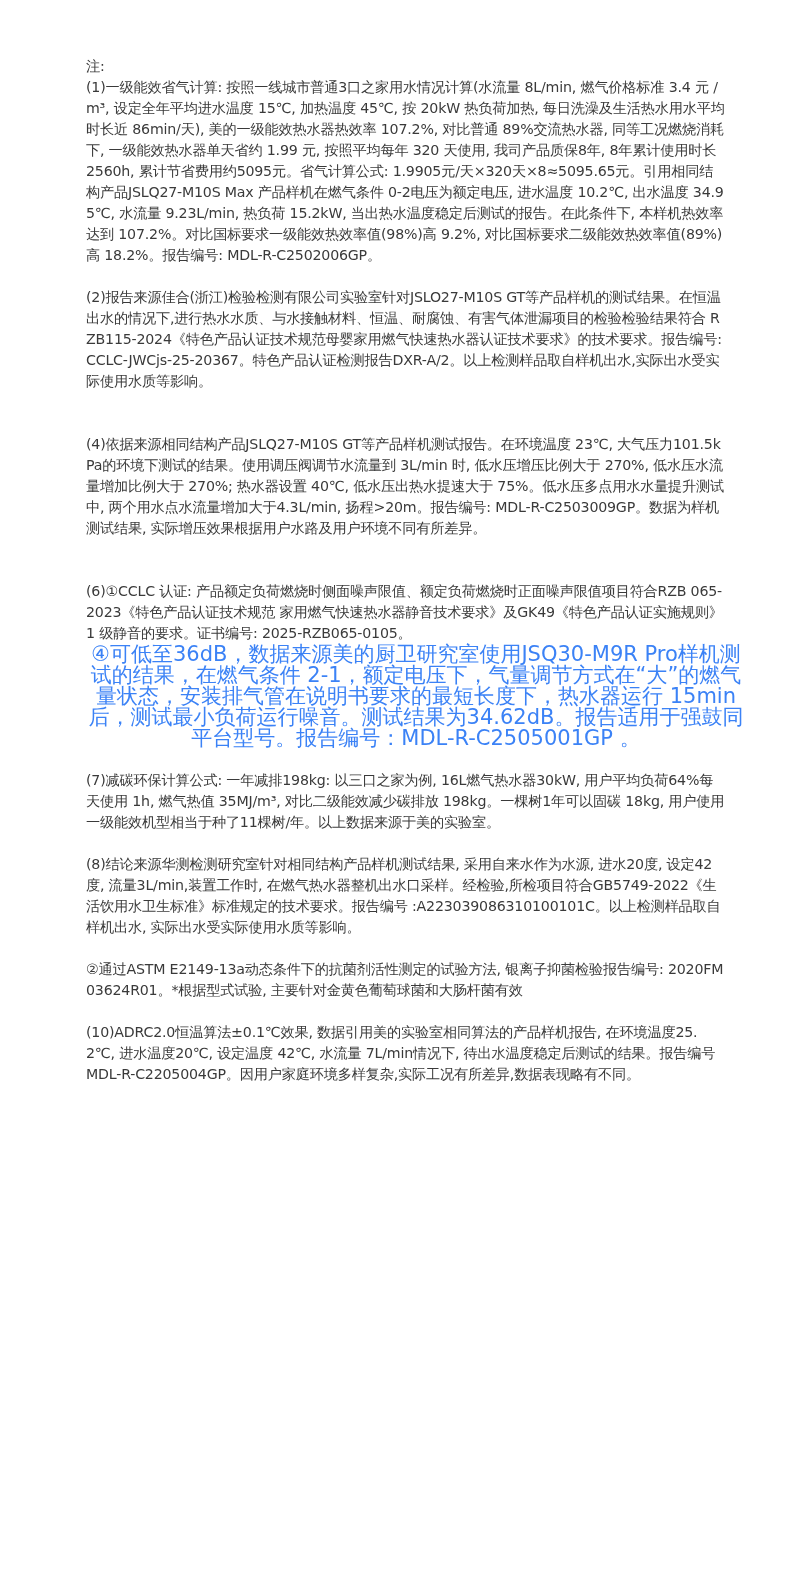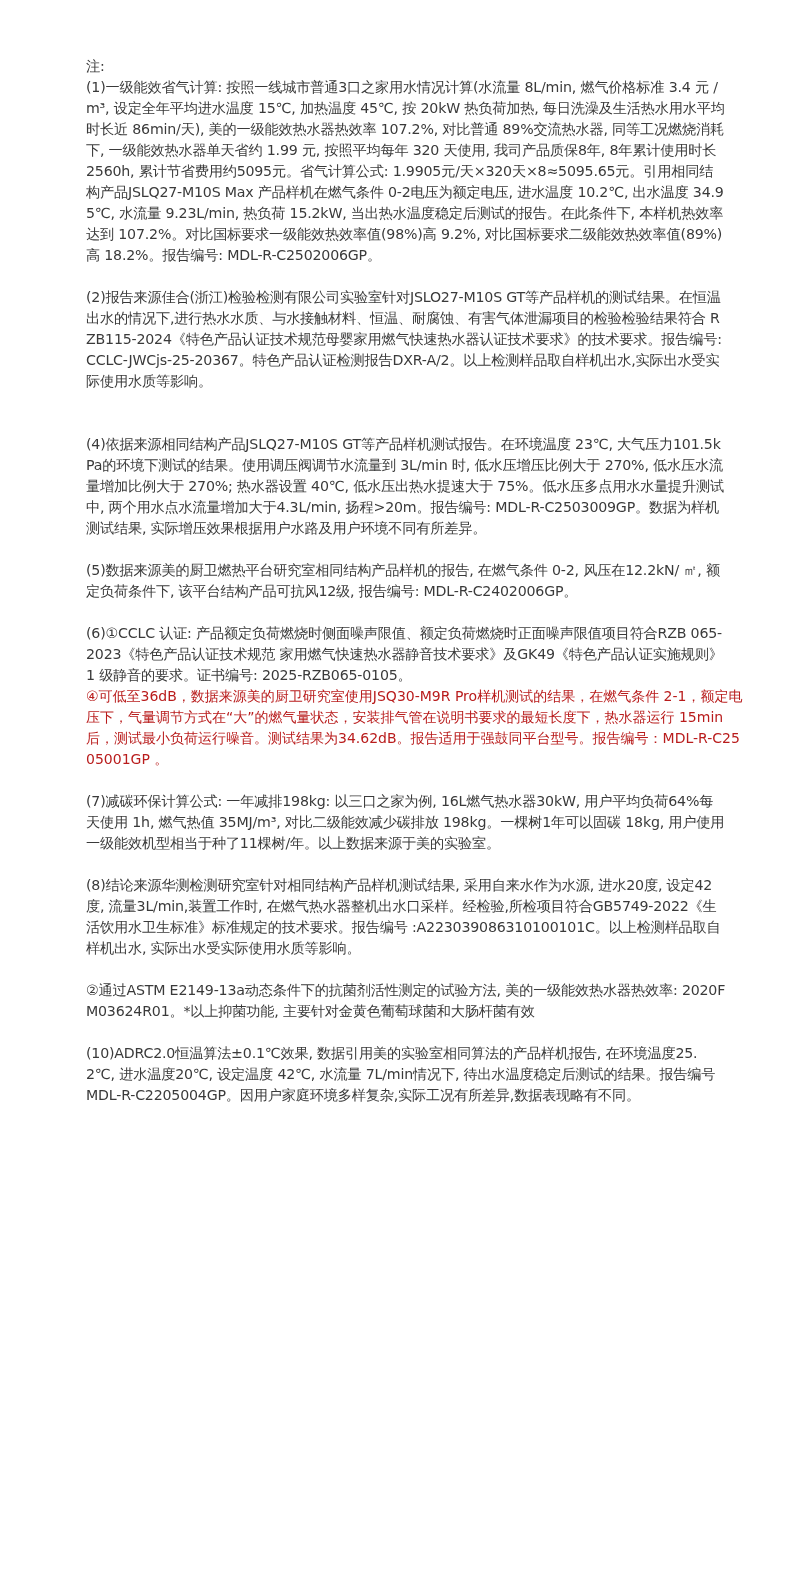--- a/index.html
+++ b/index.html
@@ -10,40 +10,39 @@
     top: 56px;
     width: 640px;
     font-family: "DejaVu Sans", "Liberation Sans", sans-serif;
     font-size: 14.2px;
     line-height: 21px;
     color: #3a3a3a;
     letter-spacing: -0.2px;
   }
   .doc p { margin: 0; white-space: normal; word-break: break-all; }
   .doc .gap { height: 21px; }
-  .doc .wide { font-size: 14px; letter-spacing: 0; width: 660px; color: #b91c1c; }
+  .doc .wide { font-size: 21px; letter-spacing: 0; width: 660px; color: #3b82f6; text-align: center; }
 </style>
 </head>
 <body>
 
 <div class="doc">
   <p>注:</p>
   <p>(1)一级能效省气计算: 按照一线城市普通3口之家用水情况计算(水流量 8L/min, 燃气价格标准 3.4 元 /m³, 设定全年平均进水温度 15℃, 加热温度 45℃, 按 20kW 热负荷加热, 每日洗澡及生活热水用水平均时长近 86min/天), 美的一级能效热水器热效率 107.2%, 对比普通 89%交流热水器, 同等工况燃烧消耗下, 一级能效热水器单天省约 1.99 元, 按照平均每年 320 天使用, 我司产品质保8年, 8年累计使用时长 2560h, 累计节省费用约5095元。省气计算公式: 1.9905元/天×320天×8≈5095.65元。引用相同结构产品JSLQ27-M10S Max 产品样机在燃气条件 0-2电压为额定电压, 进水温度 10.2℃, 出水温度 34.95℃, 水流量 9.23L/min, 热负荷 15.2kW, 当出热水温度稳定后测试的报告。在此条件下, 本样机热效率达到 107.2%。对比国标要求一级能效热效率值(98%)高 9.2%, 对比国标要求二级能效热效率值(89%)高 18.2%。报告编号: MDL-R-C2502006GP。</p>
   <div class="gap"></div>
   <p>(2)报告来源佳合(浙江)检验检测有限公司实验室针对JSLO27-M10S GT等产品样机的测试结果。在恒温出水的情况下,进行热水水质、与水接触材料、恒温、耐腐蚀、有害气体泄漏项目的检验检验结果符合 RZB115-2024《特色产品认证技术规范母婴家用燃气快速热水器认证技术要求》的技术要求。报告编号:CCLC-JWCjs-25-20367。特色产品认证检测报告DXR-A/2。以上检测样品取自样机出水,实际出水受实际使用水质等影响。</p>
   <div class="gap"></div>
   <div class="gap"></div>
   <p>(4)依据来源相同结构产品JSLQ27-M10S GT等产品样机测试报告。在环境温度 23℃, 大气压力101.5kPa的环境下测试的结果。使用调压阀调节水流量到 3L/min 时, 低水压增压比例大于 270%, 低水压水流量增加比例大于 270%; 热水器设置 40℃, 低水压出热水提速大于 75%。低水压多点用水水量提升测试中, 两个用水点水流量增加大于4.3L/min, 扬程&gt;20m。报告编号: MDL-R-C2503009GP。数据为样机测试结果, 实际增压效果根据用户水路及用户环境不同有所差异。</p>
   <div class="gap"></div>
-  <p>(5)数据来源美的厨卫燃热平台研究室相同结构产品样机的报告, 在燃气条件 0-2, 风压在12.2kN/ ㎡, 额定负荷条件下, 该平台结构产品可抗风12级, 报告编号: MDL-R-C2402006GP。</p>
   <div class="gap"></div>
   <p>(6)①CCLC 认证: 产品额定负荷燃烧时侧面噪声限值、额定负荷燃烧时正面噪声限值项目符合RZB 065-2023《特色产品认证技术规范 家用燃气快速热水器静音技术要求》及GK49《特色产品认证实施规则》1 级静音的要求。证书编号: 2025-RZB065-0105。</p>
   <p class="wide">④可低至36dB，数据来源美的厨卫研究室使用JSQ30-M9R Pro样机测试的结果，在燃气条件 2-1，额定电压下，气量调节方式在“大”的燃气量状态，安装排气管在说明书要求的最短长度下，热水器运行 15min 后，测试最小负荷运行噪音。测试结果为34.62dB。报告适用于强鼓同平台型号。报告编号：MDL-R-C2505001GP 。</p>
   <div class="gap"></div>
   <p>(7)减碳环保计算公式: 一年减排198kg: 以三口之家为例, 16L燃气热水器30kW, 用户平均负荷64%每天使用 1h, 燃气热值 35MJ/m³, 对比二级能效减少碳排放 198kg。一棵树1年可以固碳 18kg, 用户使用一级能效机型相当于种了11棵树/年。以上数据来源于美的实验室。</p>
   <div class="gap"></div>
   <p>(8)结论来源华测检测研究室针对相同结构产品样机测试结果, 采用自来水作为水源, 进水20度, 设定42度, 流量3L/min,装置工作时, 在燃气热水器整机出水口采样。经检验,所检项目符合GB5749-2022《生活饮用水卫生标准》标准规定的技术要求。报告编号 :A223039086310100101C。以上检测样品取自样机出水, 实际出水受实际使用水质等影响。</p>
   <div class="gap"></div>
-  <p>②通过ASTM E2149-13a动态条件下的抗菌剂活性测定的试验方法, 美的一级能效热水器热效率: 2020FM03624R01。*以上抑菌功能, 主要针对金黄色葡萄球菌和大肠杆菌有效</p>
+  <p>②通过ASTM E2149-13a动态条件下的抗菌剂活性测定的试验方法, 银离子抑菌检验报告编号: 2020FM03624R01。*根据型式试验, 主要针对金黄色葡萄球菌和大肠杆菌有效</p>
   <div class="gap"></div>
   <p>(10)ADRC2.0恒温算法±0.1℃效果, 数据引用美的实验室相同算法的产品样机报告, 在环境温度25.2℃, 进水温度20℃, 设定温度 42℃, 水流量 7L/min情况下, 待出水温度稳定后测试的结果。报告编号 MDL-R-C2205004GP。因用户家庭环境多样复杂,实际工况有所差异,数据表现略有不同。</p>
   <div class="gap"></div>
 </div>
 
 </body></html>

